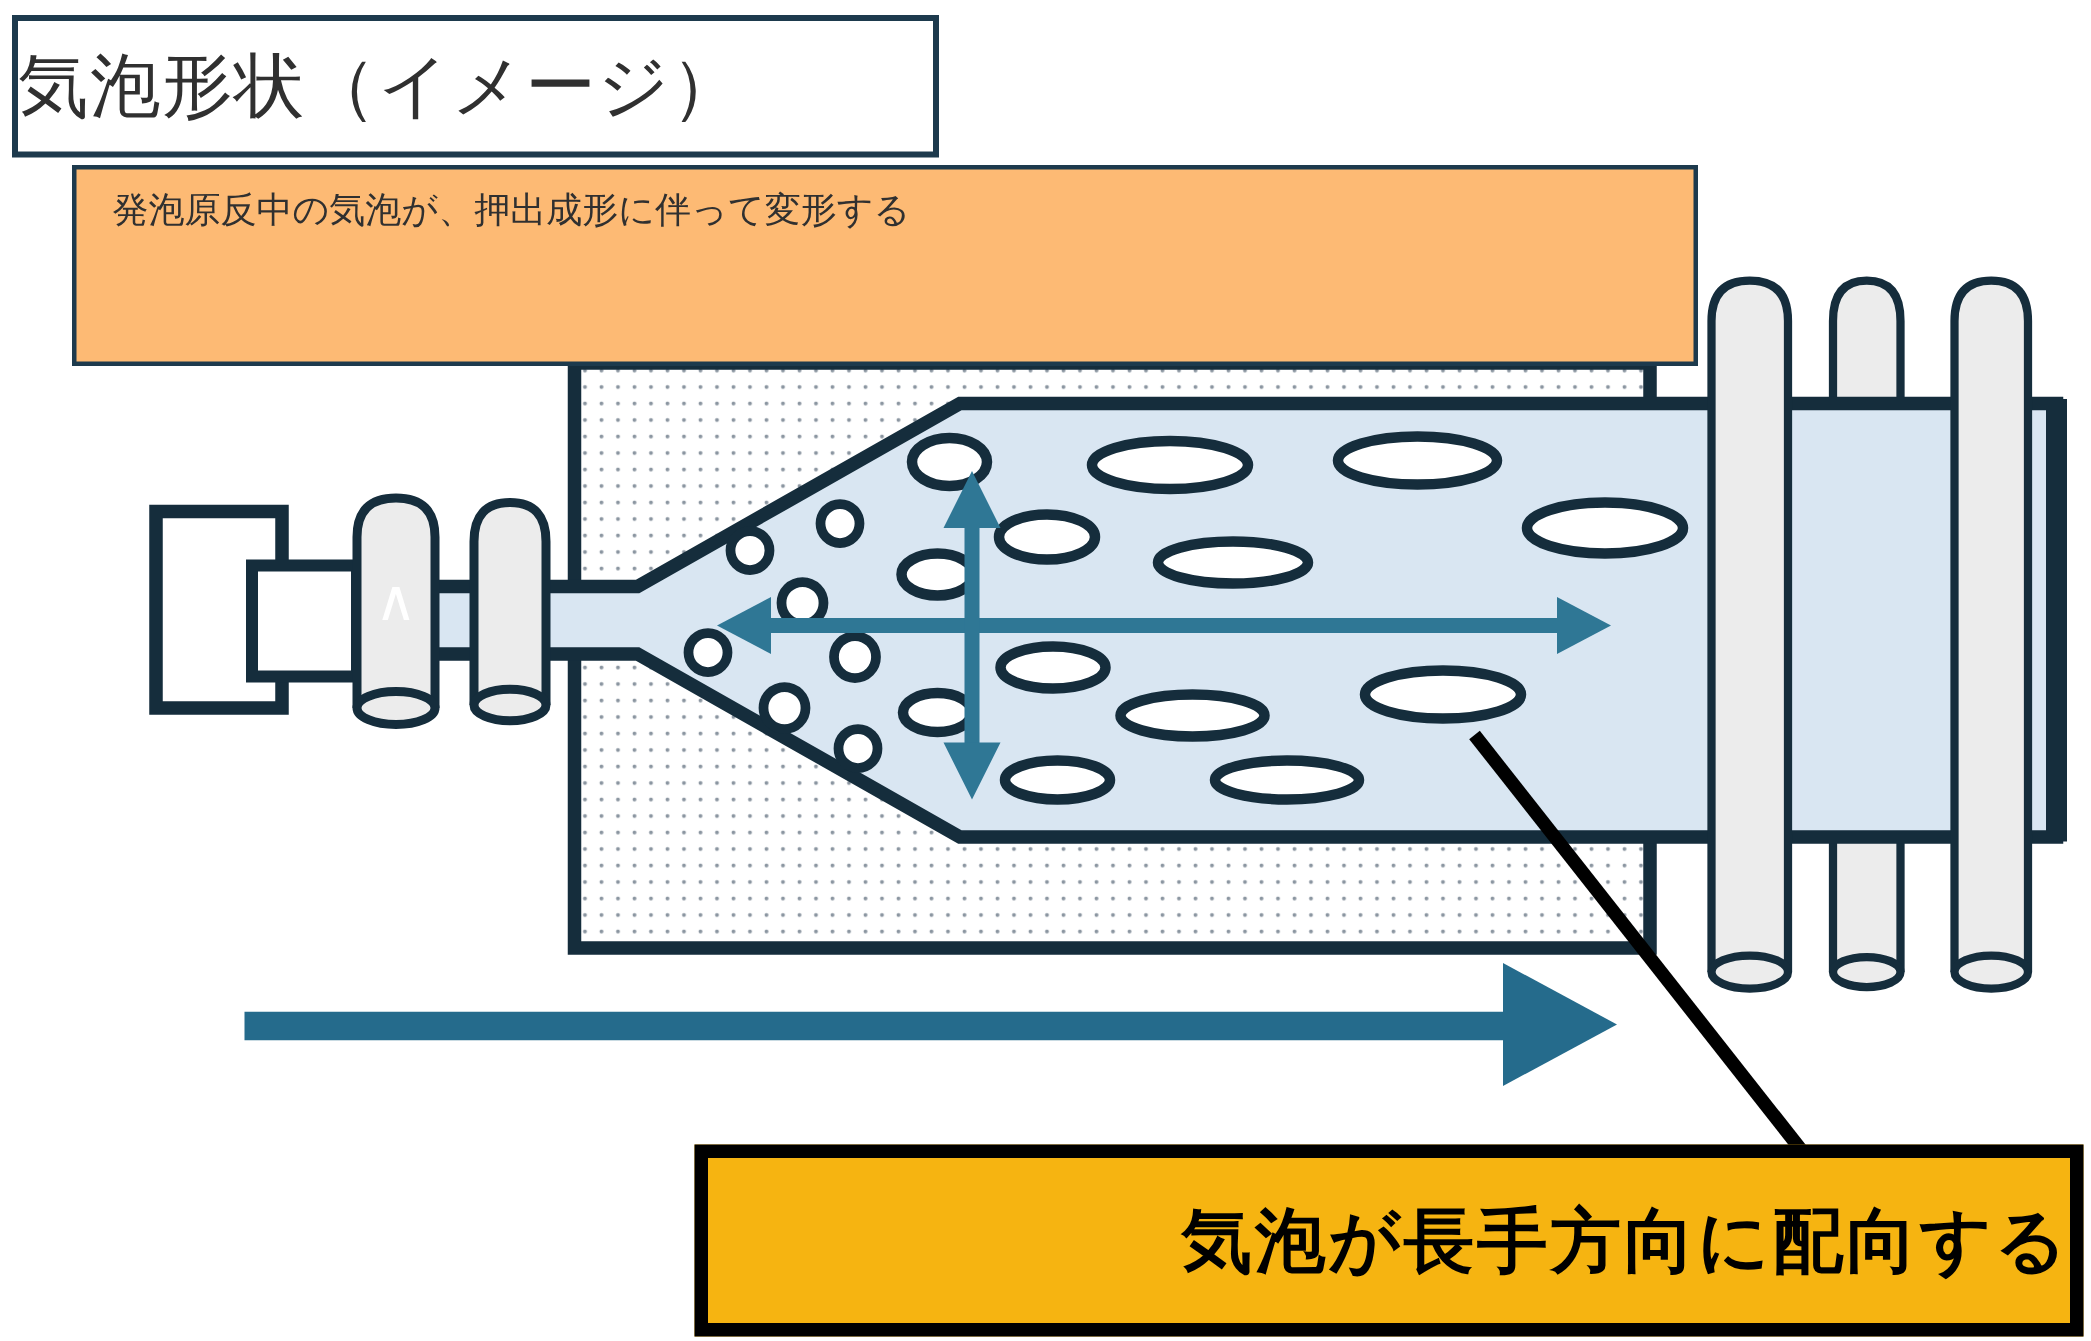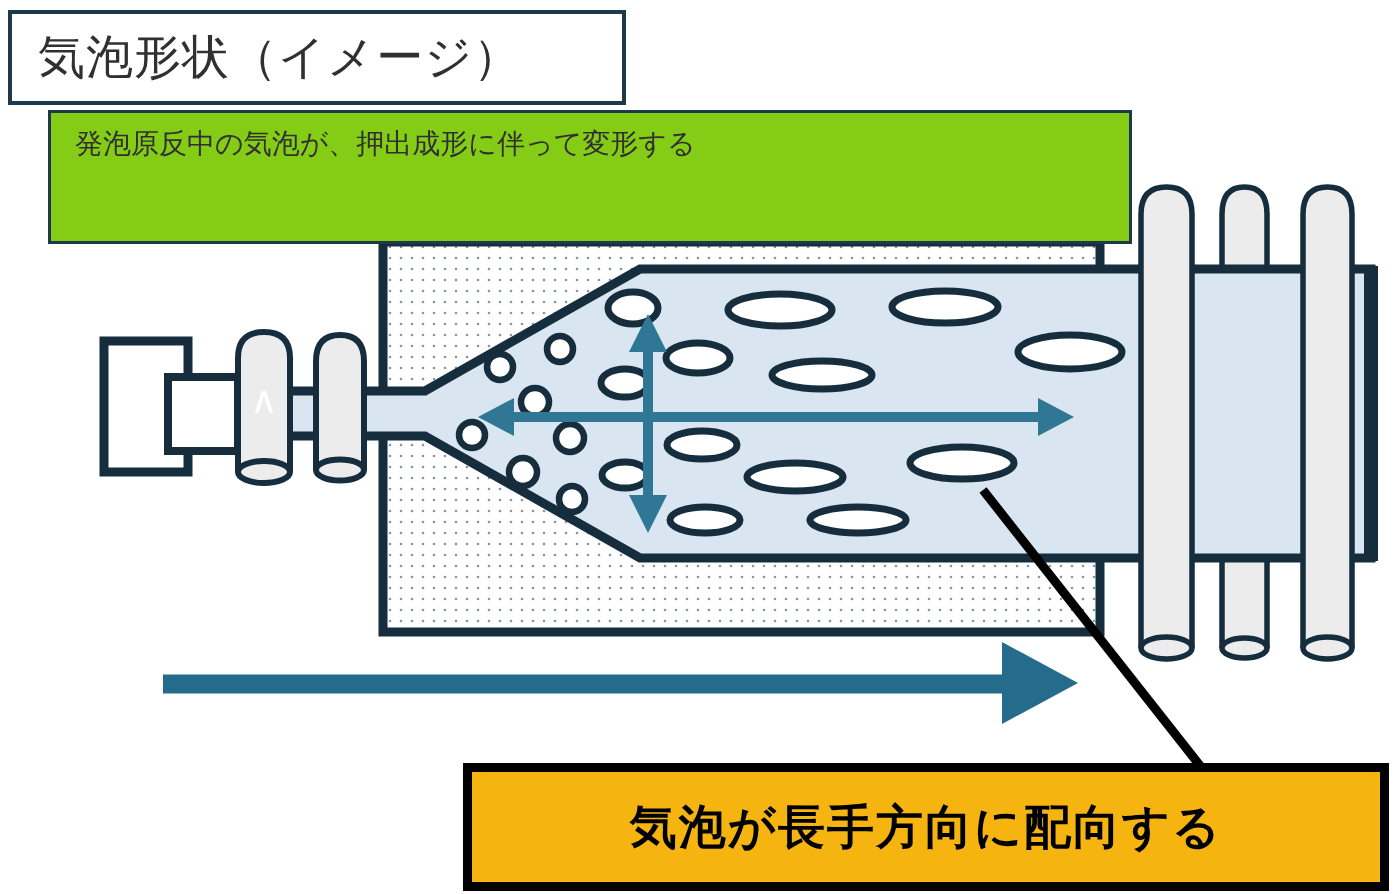--- a/index.html
+++ b/index.html
@@ -34,32 +34,32 @@
   .cross-head{fill:var(--cross-arrow)}
   .flow-bar{stroke:var(--flow-arrow);stroke-width:19}
   .flow-head{fill:var(--flow-arrow)}
   .pointer{stroke:#000;stroke-width:9}
   .pin-mark{fill:#ffffff;font-size:38px;text-anchor:middle;font-family:"DejaVu Sans",sans-serif}
 
   
   .title-box{
     position:absolute;left:8px;top:10px;width:618px;height:95px;
     background:#fff;border:4px solid var(--box-border);
-    display:flex;align-items:center;padding-left:26px;
+    display:flex;align-items:center;
     font-size:47px;letter-spacing:1px;color:var(--text-color);
   }
   .desc-box{
     position:absolute;left:48px;top:110px;width:1084px;height:134px;
-    background:#84cc16;border:3px solid var(--box-border);
-    padding:11px 0 2px 24px;font-size:28px;line-height:1.45;color:var(--text-color);
+    background:#fdba74;border:3px solid var(--box-border);
+    padding:11px 0 2px 24px;font-size:24px;line-height:1.45;color:var(--text-color);
   }
   .callout-box{
     position:absolute;left:463px;top:763px;width:926px;height:128px;
     background:var(--callout-fill);border:9px solid var(--callout-border);
-    display:flex;align-items:center;justify-content:center;
+    display:flex;align-items:center;justify-content:flex-end;
     font-size:47px;font-weight:700;color:#000;letter-spacing:2px;
   }
 </style>
 </head>
 <body>
 
 <div class="canvas">
 
   <svg class="diagram" viewBox="0 0 1394 894">
     <defs>

